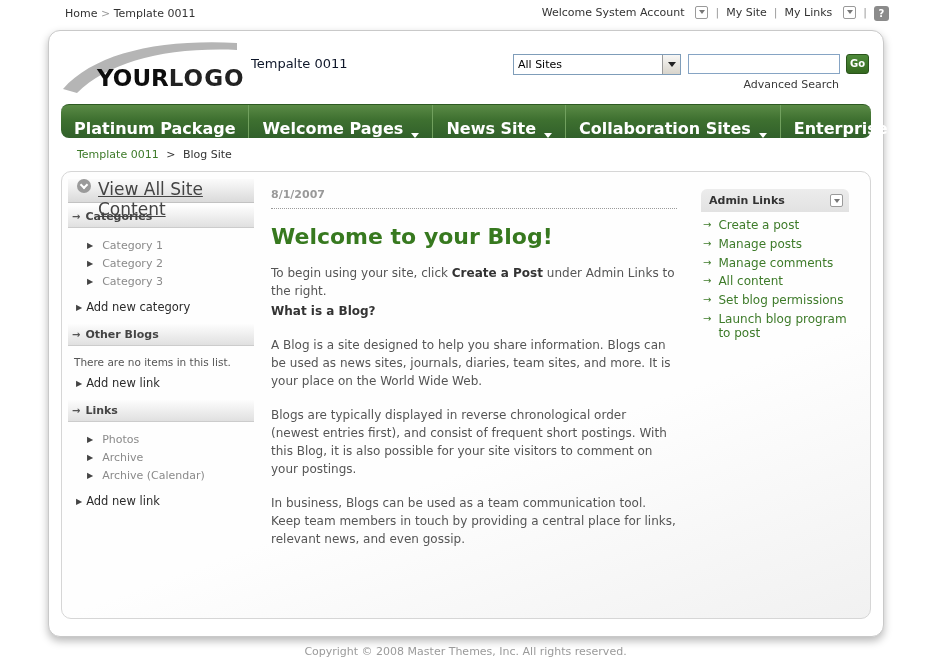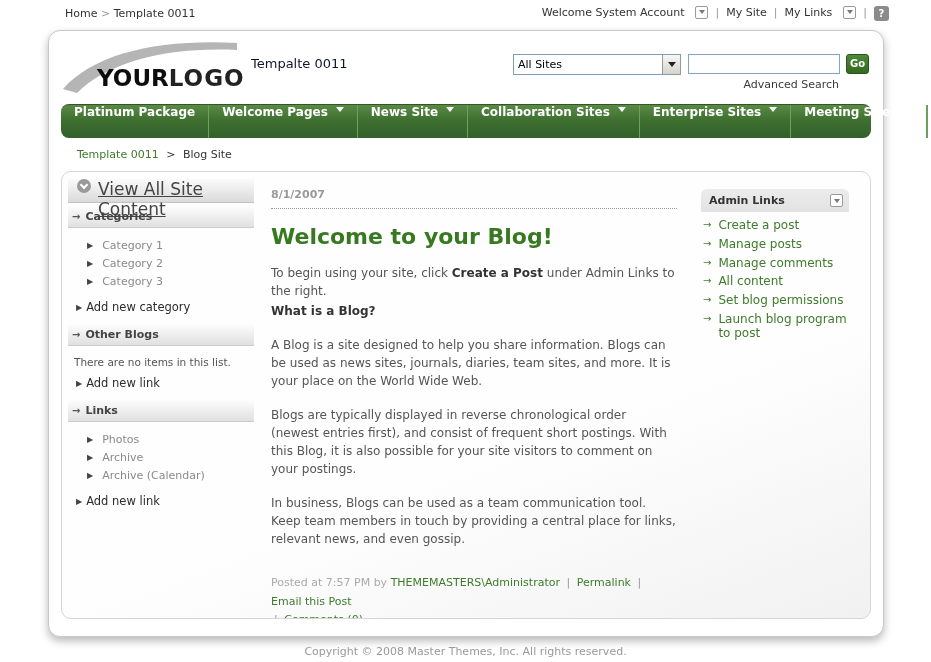--- a/index.html
+++ b/index.html
@@ -74,22 +74,22 @@
   }
   .advanced { margin-top:4px; text-align:right; padding-right:30px; font-size:11px; color:#3a3a3a; cursor:pointer; }
   
   .nav {
     position:absolute; left:12px; right:12px; top:73px; height:34px;
     border-radius:8px; display:flex; align-items:stretch;
     background:linear-gradient(#5a8a45 0%, #3e7030 45%, #31602a 100%);
     border-top:1px solid #2d5a22;
   }
   .nav-tab {
-    display:flex; align-items:flex-start; gap:8px; padding:0 13px;
-    color:#fff; font-weight:bold; font-size:12px;
+    display:flex; align-items:flex-end; gap:8px; padding:0 13px;
+    color:#fff; font-weight:bold; font-size:16px;
     border-right:1px solid #71a05e; cursor:pointer; white-space:nowrap;
   }
   .nav-tri {
     width:0; height:0; border-left:4px solid transparent; border-right:4px solid transparent;
     border-top:5px solid #fff; margin-top:2px;
   }
   .nav-site-actions {
     margin-left:auto; display:flex; align-items:center; gap:10px; padding:0 15px;
     color:#fff; font-size:11px; font-weight:normal; border-left:1px solid #71a05e; cursor:pointer;
   }
@@ -309,30 +309,20 @@
       <div class="post-date">8/1/2007</div>
       <div class="dotline"></div>
       <div class="post-title">Welcome to your Blog!</div>
       <p><span>To begin using your site, click </span><b>Create a Post</b><span> under Admin Links to the right.</span>
         <span class="what-line" style="display:block">What is a Blog?</span>
       </p>
       <p>A Blog is a site designed to help you share information. Blogs can be used as news sites, journals, diaries, team sites, and more. It is your place on the World Wide Web.</p>
       <p>Blogs are typically displayed in reverse chronological order (newest entries first), and consist of frequent short postings. With this Blog, it is also possible for your site visitors to comment on your postings.</p>
       <p>In business, Blogs can be used as a team communication tool. Keep team members in touch by providing a central place for links, relevant news, and even gossip.</p>
 
-      <div class="postmeta">
-        <span>Posted at 7:57 PM by </span><a>THEMEMASTERS\Administrator</a>
-        <span class="meta-sep">|</span>
-        <a>Permalink</a>
-        <span class="meta-sep">|</span>
-        <a>Email this Post</a>
-        <br>
-        <span class="meta-sep">|</span>
-        <a>Comments (0)</a>
-      </div>
     </div>
 
     <div class="admin">
       <div class="admin-header">
         <span>Admin Links</span>
         <span class="dd-box"></span>
       </div>
       <div class="admin-links">
         <div class="admin-link">
           <span class="arrow-icon">→</span>

